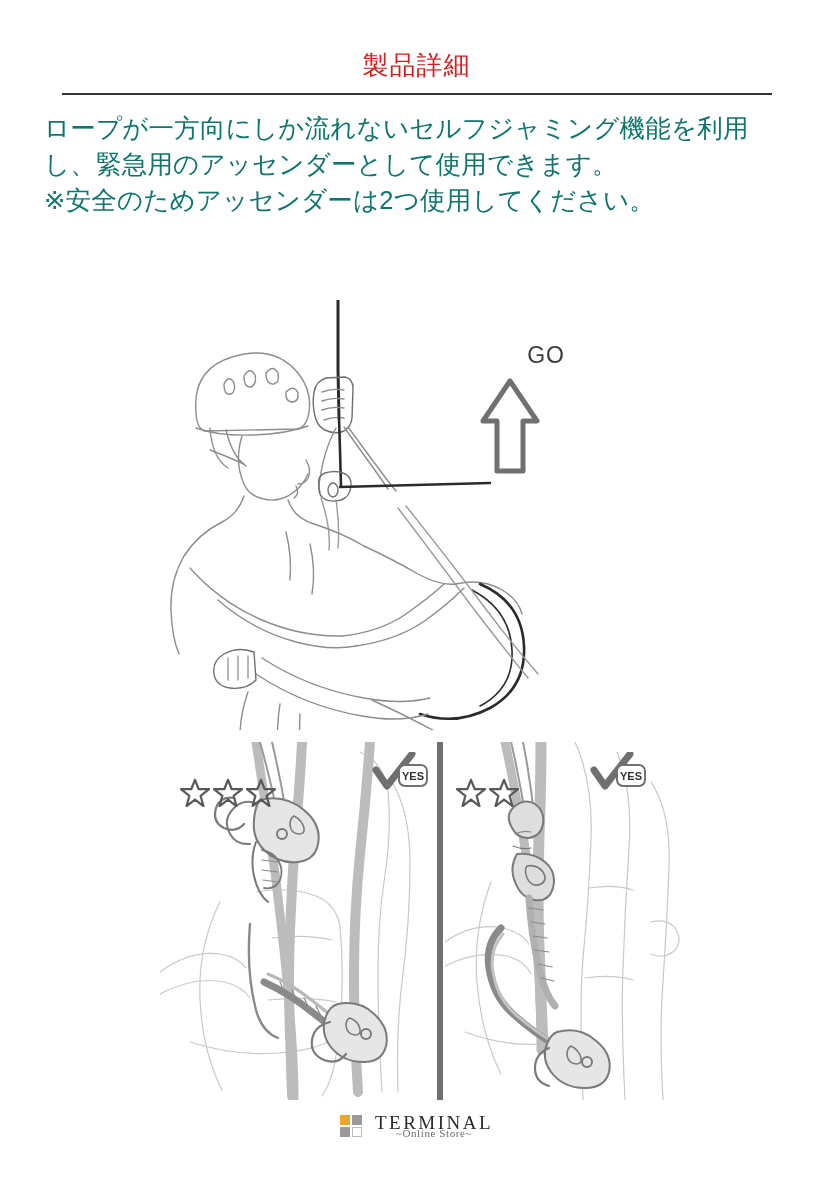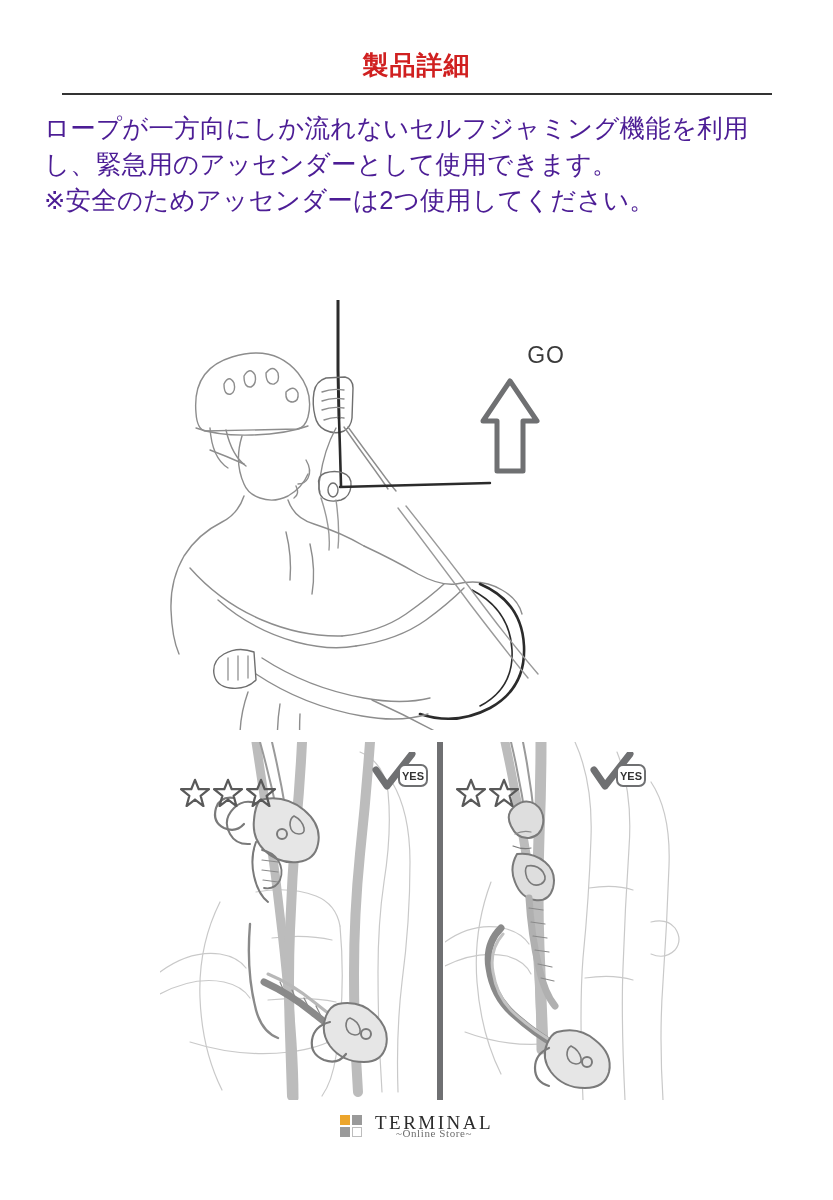--- a/index.html
+++ b/index.html
@@ -17,42 +17,42 @@
 
   
   .page-title {
     position: absolute;
     top: 52px;
     left: 0;
     width: 833px;
     text-align: center;
     color: #d02020;
     font-size: 26px;
-    font-weight: bold;
+    font-weight: normal;
     letter-spacing: 1px;
     line-height: 1;
   }
   .title-rule {
     position: absolute;
     top: 93px;
     left: 62px;
     width: 710px;
     height: 2px;
     background: #333333;
   }
 
   
   .body-copy {
     position: absolute;
     top: 110px;
     left: 44px;
     width: 752px;
     font-size: 25.5px;
     line-height: 1.42;
-    color: #4c1d95;
+    color: #0f766e;
     letter-spacing: 0.2px;
   }
   .body-copy p { margin: 0; }
 
   
   .illus-main {
     position: absolute;
     top: 300px;
     left: 150px;
     width: 540px;

